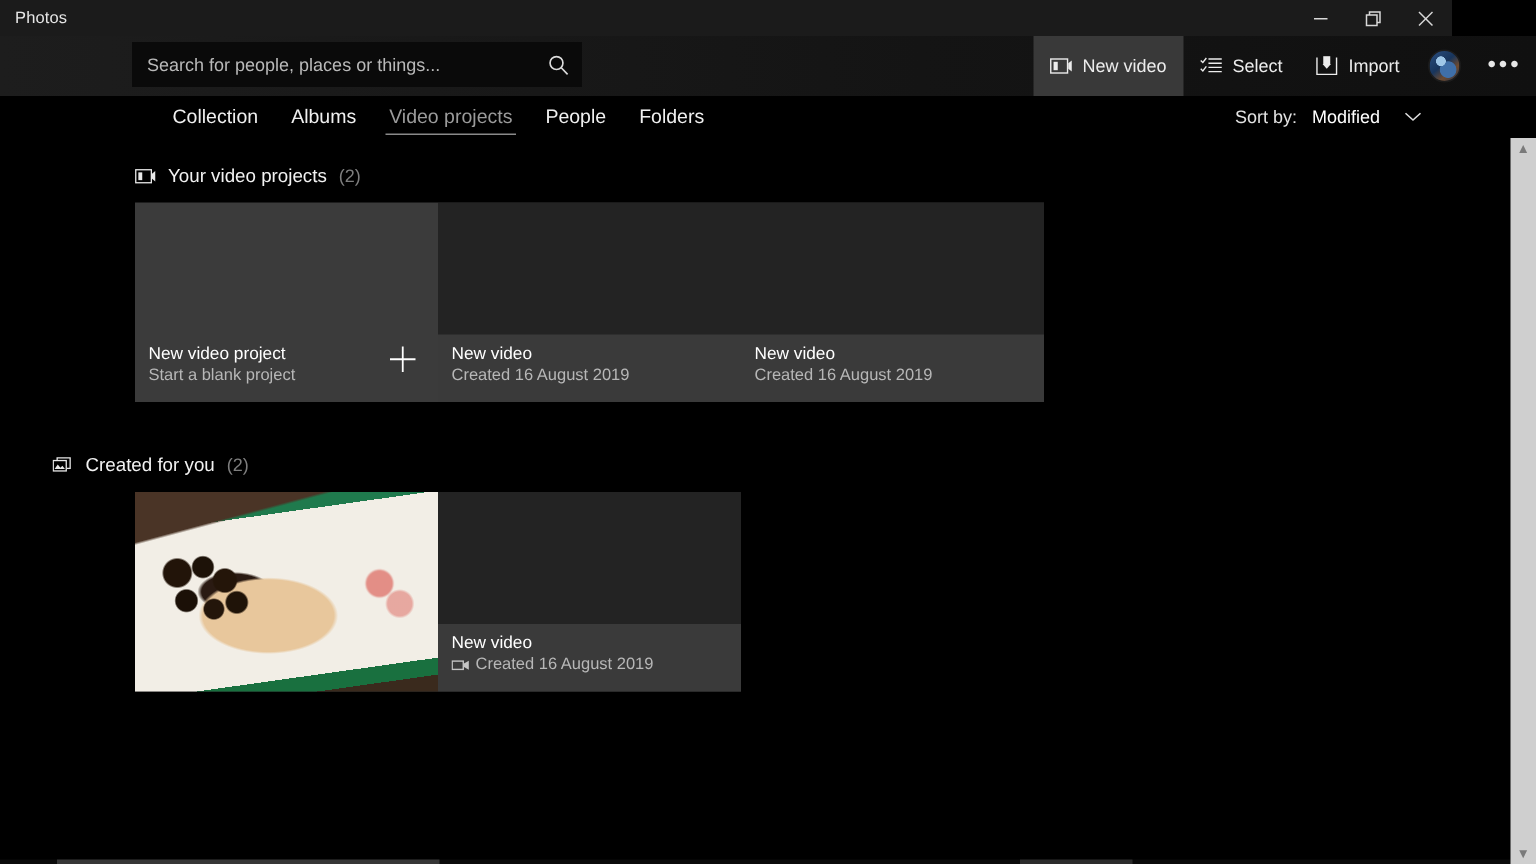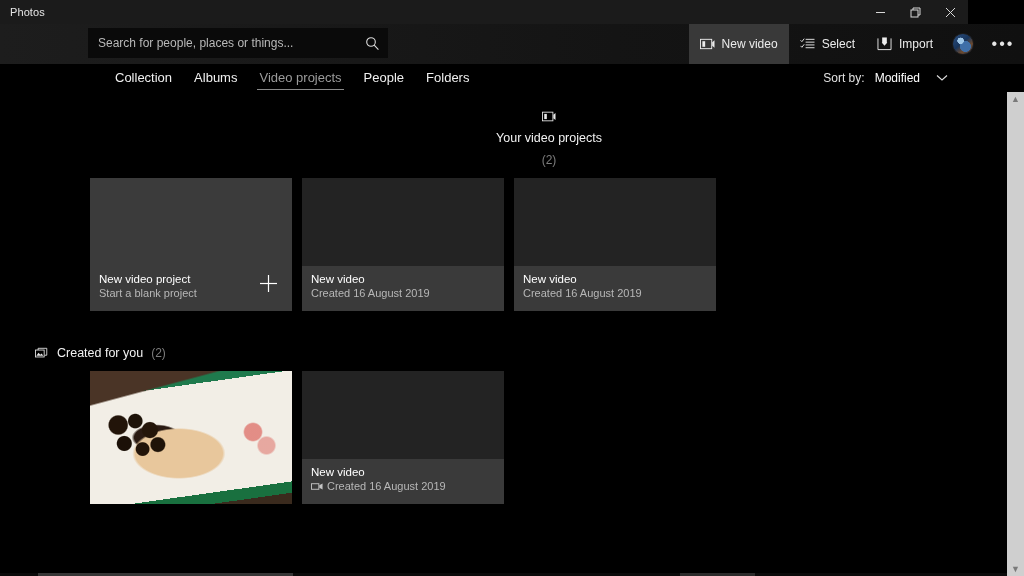--- a/index.html
+++ b/index.html
@@ -111,21 +111,21 @@
     background: #000000; overflow: hidden;
   }
 
   .section-head {
     display: flex; align-items: center; gap: 8px;
     margin-left: 90px; color: #f2f2f2; font-size: 12.5px;
   }
   .section-head .sh-icon { display: flex; align-items: center; color: #e8e8e8; }
   .section-count { color: #7d7d7d; font-size: 12px; }
 
-  .card-row { display: flex; gap: 10px; margin-left: 90px; }
+  .card-row { display: flex; margin-left: 90px; }
 
   .card { width: 202px; height: 133px; position: relative; background: #252525; cursor: default; }
   .card .thumb { position: absolute; inset: 0; }
   .card .footer {
     position: absolute; left: 0; right: 0; bottom: 0;
     height: 45px; background: #3a3a3a;
     padding: 6px 9px 0 9px;
   }
   .card.blank { background: #3b3b3b; }
   .card.blank .footer { background: transparent; }
@@ -295,21 +295,21 @@
     <span class="sort-chevron">
       <svg width="12" height="8" viewBox="0 0 12 8">
         <path d="M1 1.5 L6 6 L11 1.5" fill="none" stroke="currentColor" stroke-width="1.1"></path>
       </svg>
     </span>
   </div>
 </div>
 
 <div class="content">
 
-  <div style="margin-top:18px;flex-direction:column;" class="section-head">
+  <div style="margin-top:18px;" class="section-head">
     <span class="sh-icon">
       <svg width="14" height="13" viewBox="0 0 16 15">
         <rect x="0.5" y="2.5" width="12" height="10" fill="none" stroke="currentColor" stroke-width="1"></rect>
         <rect x="2.5" y="4.5" width="3" height="6" fill="currentColor"></rect>
         <path d="M13 5.5 L15.5 3.5 V11.5 L13 9.5 Z" fill="currentColor"></path>
       </svg>
     </span>
     <span>Your video projects</span>
     <span class="section-count">(2)</span>
   </div>

